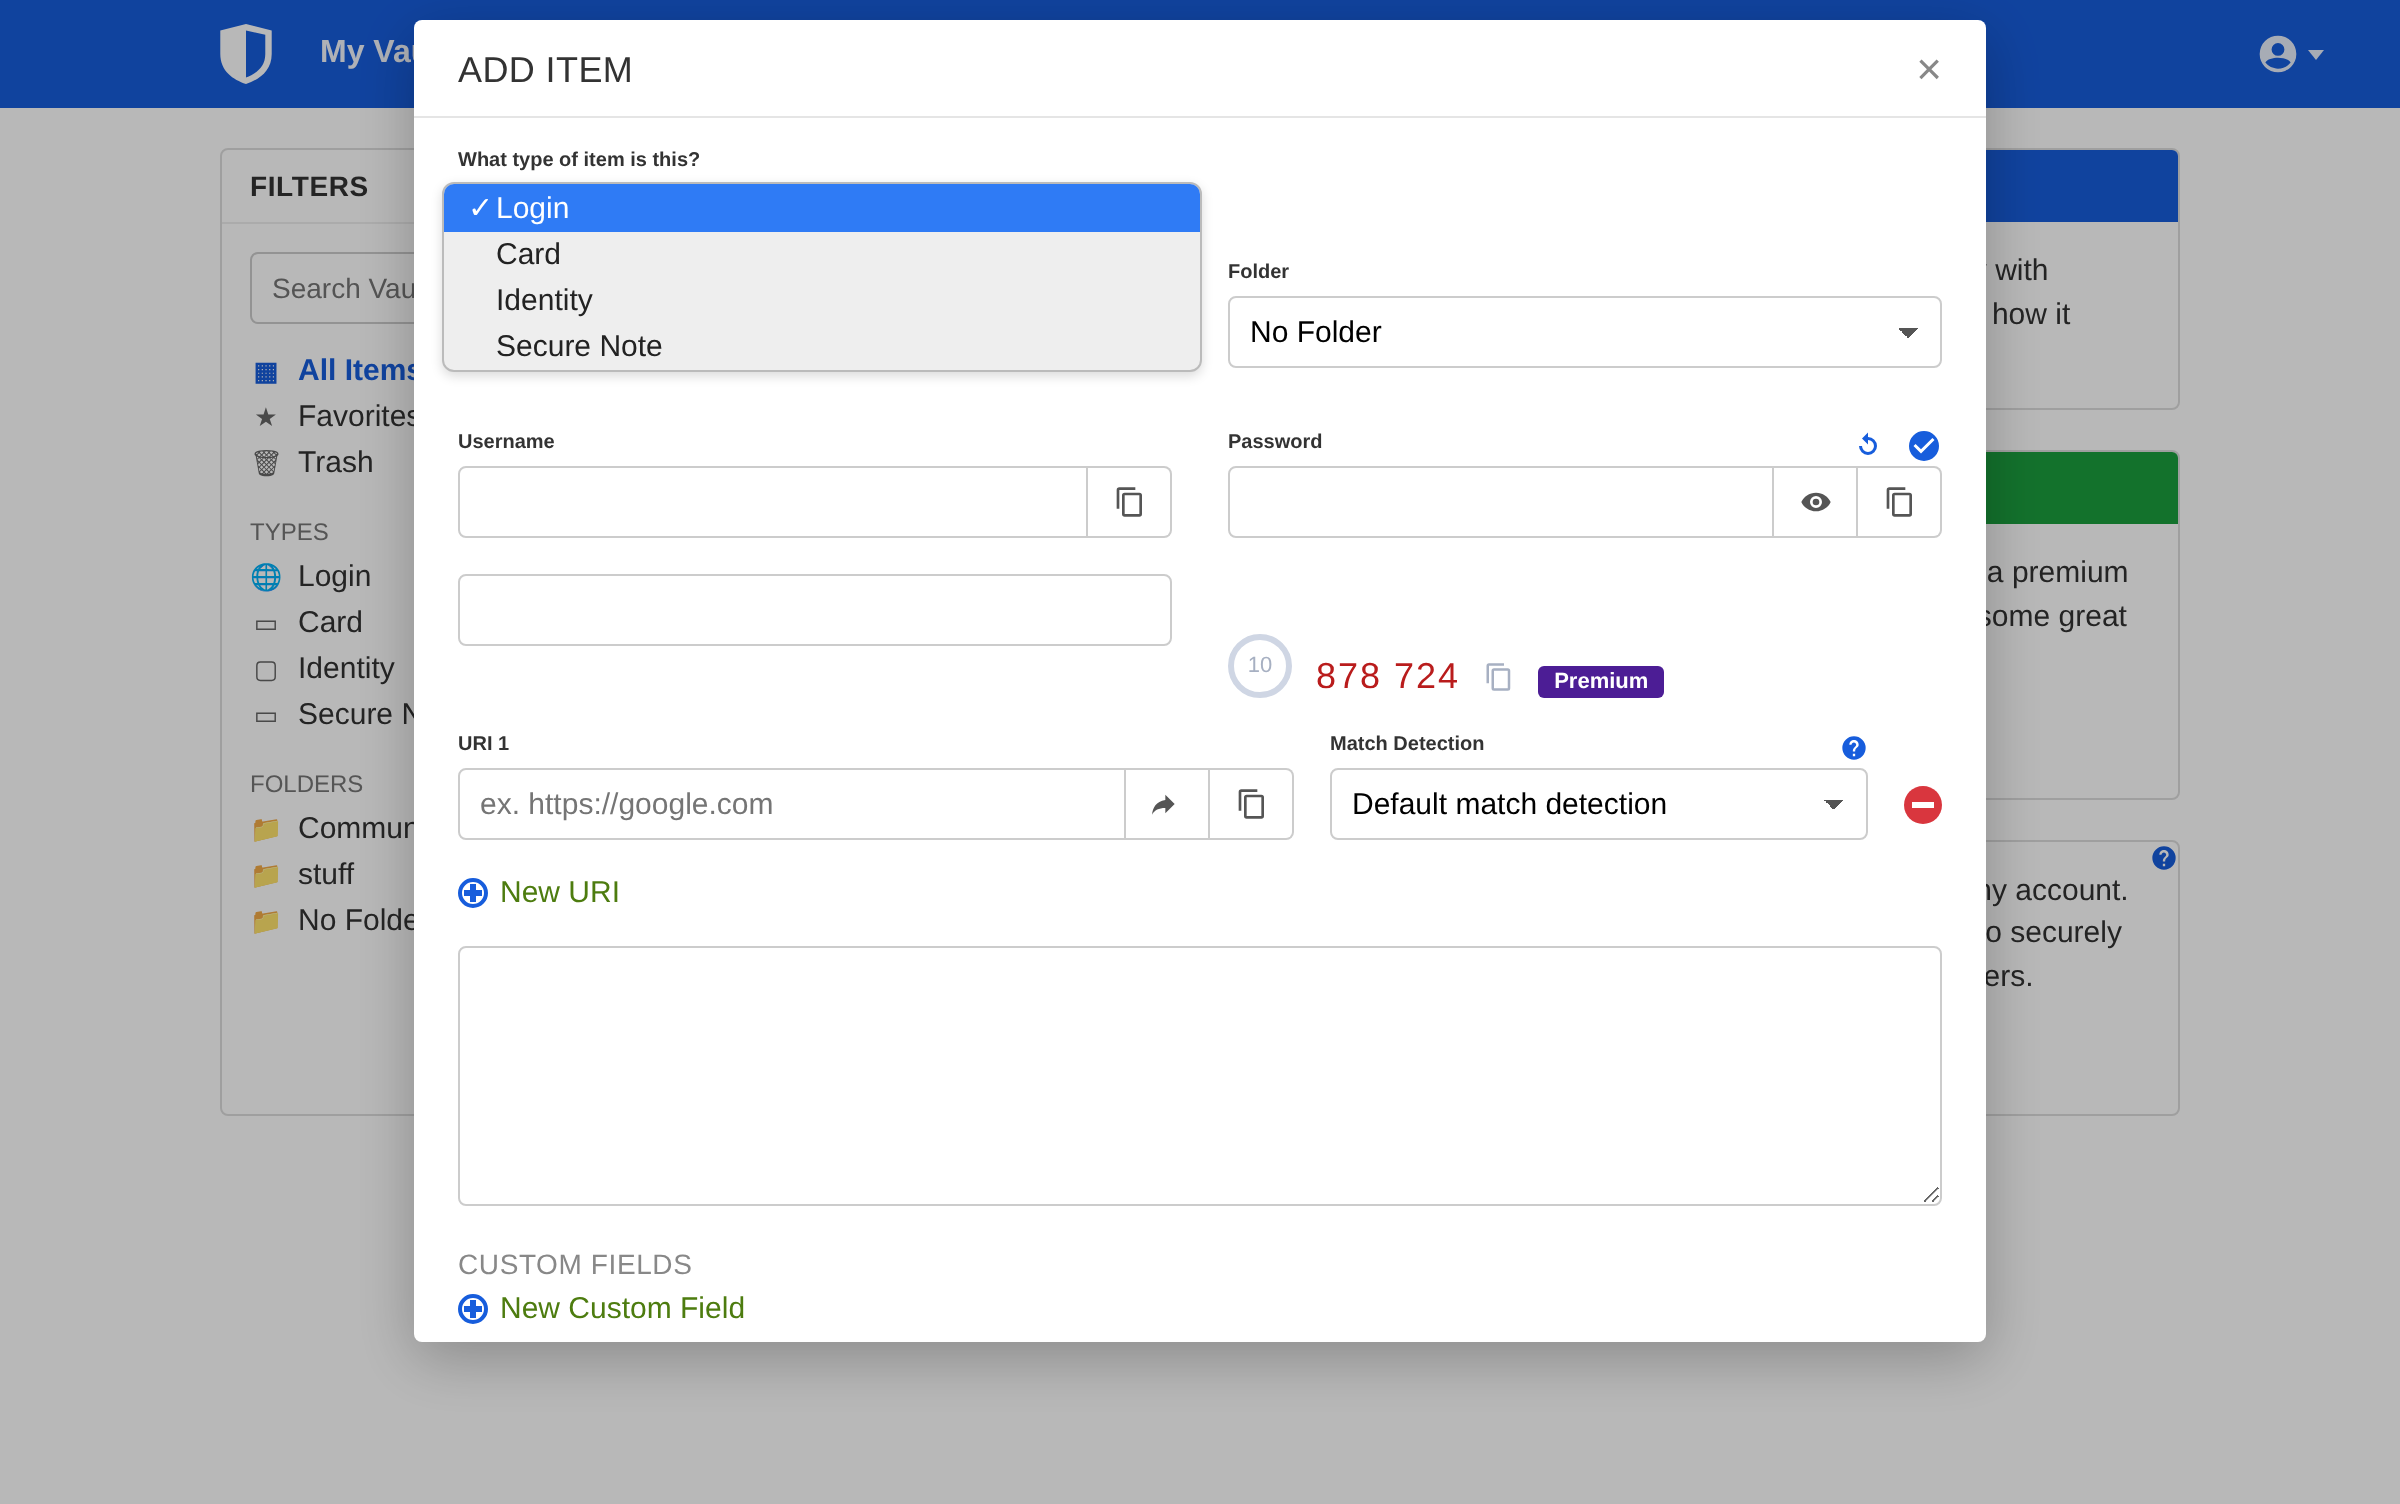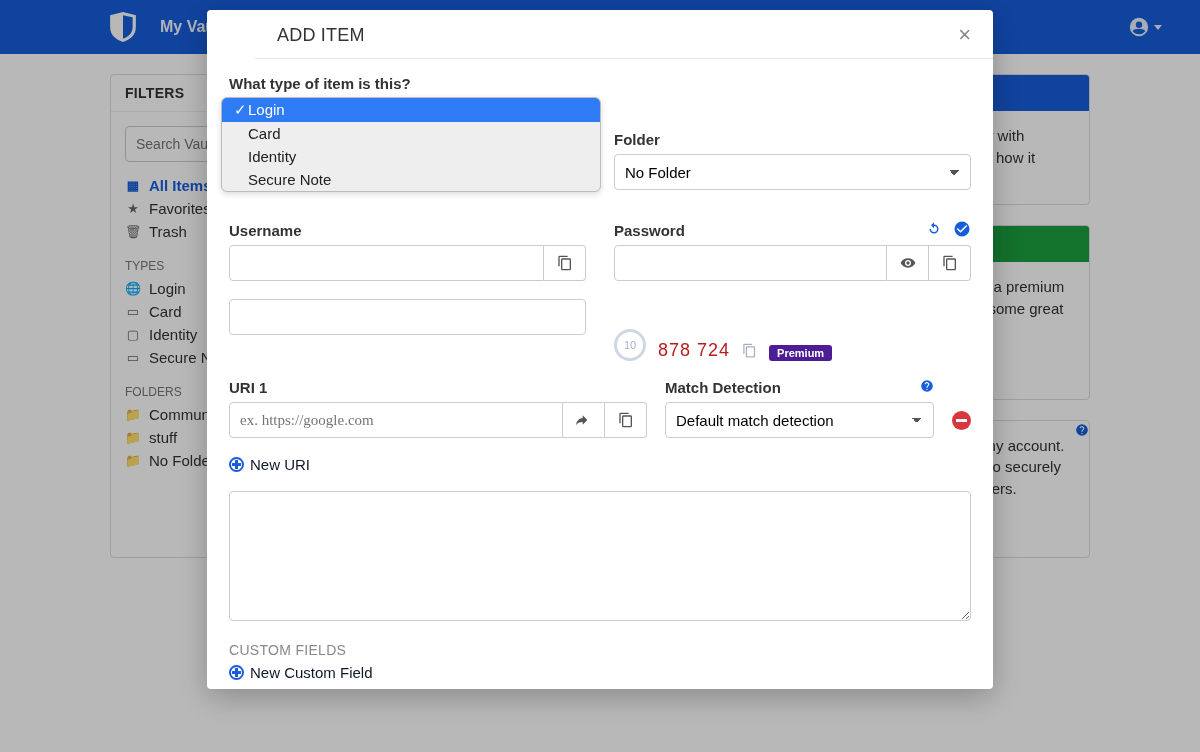--- a/index.html
+++ b/index.html
@@ -32,42 +32,42 @@
   .card{border:1px solid #ddd;border-radius:4px;overflow:hidden;background:#fff;}
   .card .card-hd{padding:10px 14px;font-weight:700;color:#fff;}
   .card .card-body{padding:14px;font-size:15px;line-height:1.45;color:#333;}
   .hd-blue{background:#175DDC;}
   .hd-green{background:#1b9e3e;}
   .card .card-body a{color:#175DDC;}
   .btn-outline{border:1px solid #ccc;background:#fff;padding:6px 12px;border-radius:4px;color:#175DDC;font-size:15px;cursor:pointer;}
   
   .overlay{position:fixed;inset:0;background:rgba(0,0,0,.28);display:flex;justify-content:center;align-items:flex-start;}
   .modal{width:786px;background:#fff;border-radius:4px;margin-top:10px;box-shadow:0 8px 30px rgba(0,0,0,.25);max-height:740px;display:flex;flex-direction:column;}
-  .modal-hd{display:flex;align-items:center;justify-content:space-between;padding:14px 22px 12px;border-bottom:1px solid #e5e5e5;margin-left:48px;}
+  .modal-hd{display:flex;align-items:center;justify-content:space-between;padding:14px 22px 12px;border-bottom:1px solid #e5e5e5;}
   .modal-hd h2{font-size:18px;font-weight:400;color:#333;letter-spacing:.2px;}
   .close-x{font-size:22px;color:#888;cursor:pointer;line-height:1;}
   .modal-body{padding:16px 22px 8px;overflow:auto;}
   .row{display:flex;gap:28px;}
   .col{flex:1;position:relative;}
-  .fld-label{font-weight:700;font-size:15px;margin-bottom:6px;display:block;}
+  .fld-label{font-weight:700;font-size:10px;margin-bottom:6px;display:block;}
   .input,.select{width:100%;border:1px solid #ccc;border-radius:4px;padding:7px 10px;font-size:15px;background:#fff;height:36px;}
   .select{appearance:none;background-image:linear-gradient(45deg,transparent 50%,#555 50%),linear-gradient(135deg,#555 50%,transparent 50%);background-position:calc(100% - 16px) 15px,calc(100% - 11px) 15px;background-size:5px 5px,5px 5px;background-repeat:no-repeat;}
   .input-group{display:flex;}
-  .input-group .input{border-radius:4px 0 0 4px;flex:1;font-family:Liberation Serif, serif;}
+  .input-group .input{border-radius:4px 0 0 4px;flex:1;}
   .ig-btn{border:1px solid #ccc;border-left:none;background:#fff;width:42px;display:flex;align-items:center;justify-content:center;cursor:pointer;color:#555;}
   .ig-btn:last-child{border-radius:0 4px 4px 0;}
   .ig-btn svg{width:16px;height:16px;fill:currentColor;}
   .pw-tools{position:absolute;right:0;top:-2px;display:flex;gap:10px;}
   .pw-tools svg{width:18px;height:18px;fill:#175DDC;cursor:pointer;}
   .totp-display{display:flex;align-items:flex-end;gap:12px;margin-top:30px;}
   .totp-circle{width:32px;height:32px;border:3px solid #cfd6e4;border-radius:50%;display:flex;align-items:center;justify-content:center;font-size:11px;color:#a7b0c2;}
   .totp-code{font-size:18px;color:#b91c1c;letter-spacing:1px;}
   .totp-copy svg{width:15px;height:15px;fill:#a7b0c2;}
   .premium-badge{background:#4c1d95;color:#fff;font-size:11px;font-weight:700;padding:2px 8px;border-radius:3px;}
-  .link-action{display:flex;align-items:center;gap:6px;color:#0f172a;font-size:15px;cursor:pointer;margin-top:6px;}
+  .link-action{display:flex;align-items:center;gap:6px;color:#4d7c0f;font-size:15px;cursor:pointer;margin-top:6px;}
   .link-action .plus{width:15px;height:15px;border:2px solid #175DDC;border-radius:50%;position:relative;}
   .link-action .plus::before,.link-action .plus::after{content:"";position:absolute;background:#175DDC;}
   .link-action .plus::before{left:4px;top:1px;width:3px;height:9px;}
   .link-action .plus::after{left:1px;top:4px;width:9px;height:3px;}
   .remove-circle{width:19px;height:19px;background:#d9363e;border-radius:50%;position:relative;margin-top:8px;cursor:pointer;}
   .remove-circle::after{content:"";position:absolute;left:4px;top:8px;width:11px;height:3px;background:#fff;}
   .uri-row{display:flex;gap:18px;align-items:center;}
   .uri-row .uri-col{flex:0 0 418px;}
   .uri-row .match-col{flex:1;}
   textarea.notes{width:100%;height:130px;border:1px solid #ccc;border-radius:4px;padding:8px;resize:vertical;}

